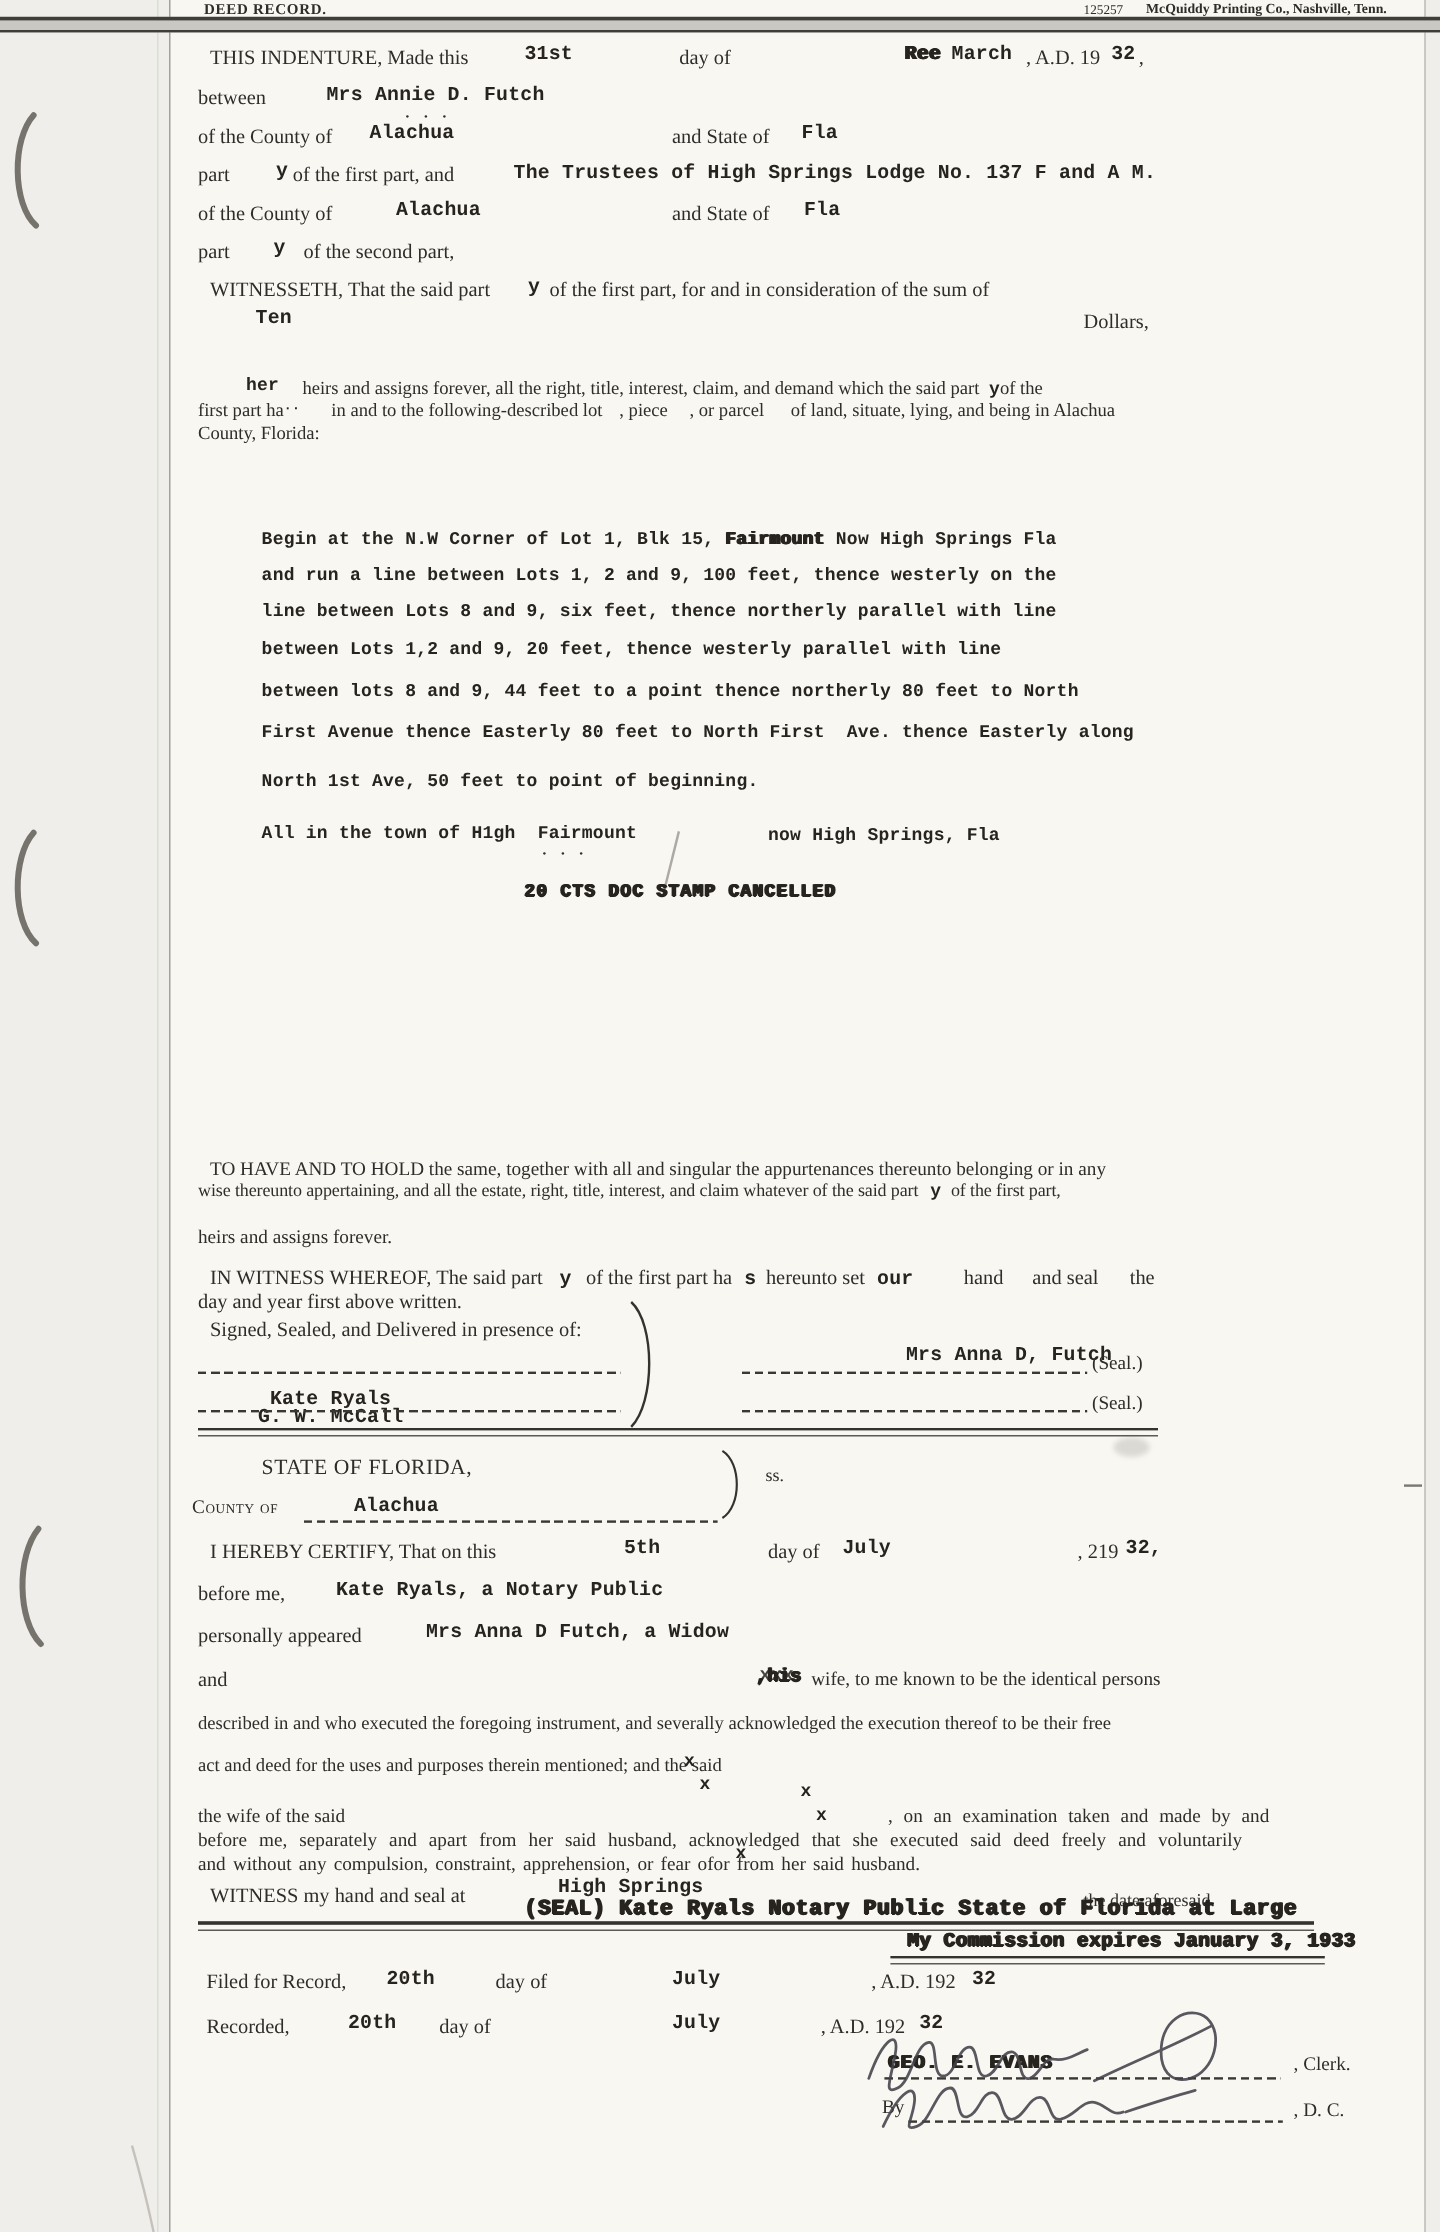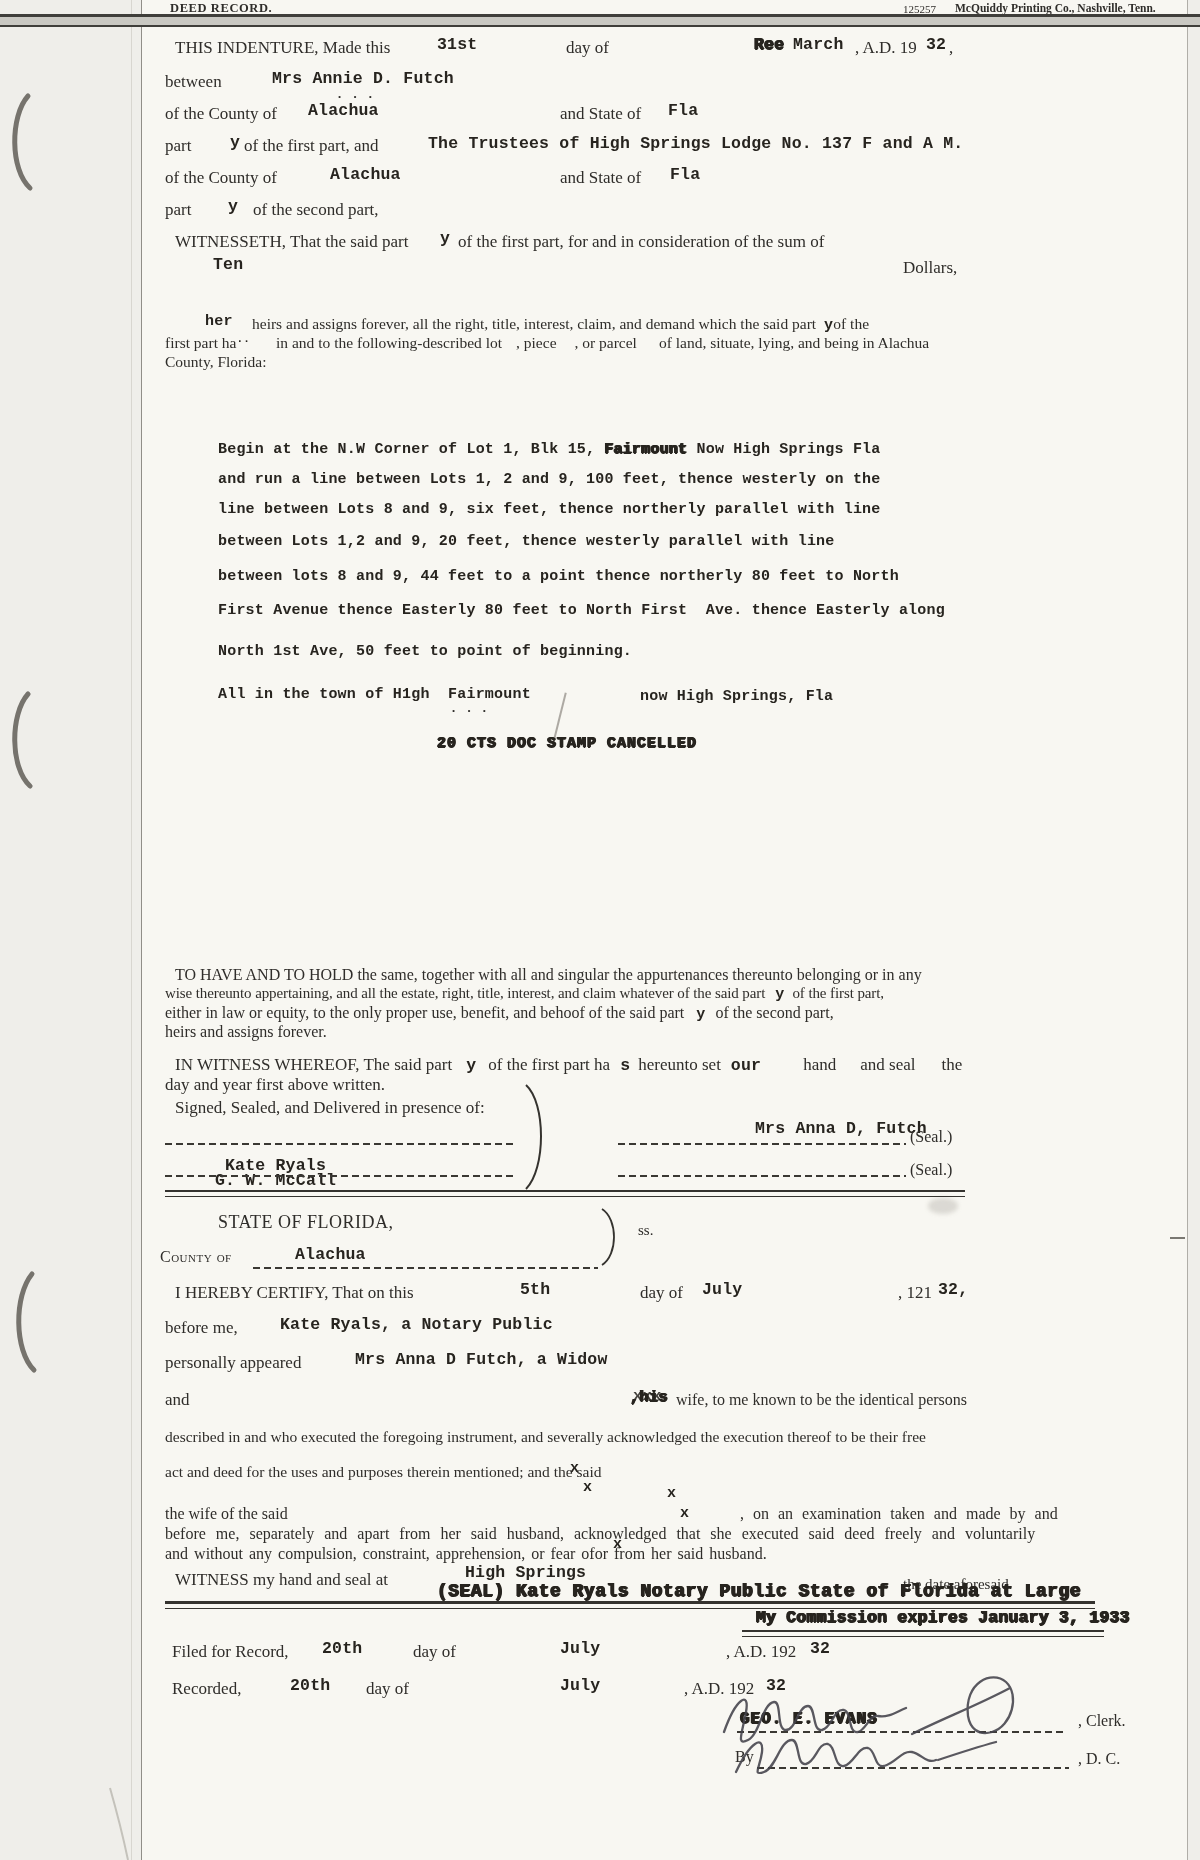--- a/index.html
+++ b/index.html
@@ -100,21 +100,20 @@
   <div class="ln t s15" style="left:218px;top:602px">First Avenue thence Easterly 80 feet to North First  Ave. thence Easterly along</div>
   <div class="ln t s15" style="left:218px;top:643px">North 1st Ave, 50 feet to point of beginning.</div>
   <div class="ln t s15" style="left:218px;top:686px">All in the town of H1gh  Fairmount</div>
   <div class="ln t s15" style="left:640px;top:688px">now High Springs, Fla</div>
   <div class="ln dots" style="left:452px;top:706px">• • •</div>
   <div class="ln" style="left:558px;top:692px;width:2px;height:56px;background:#6f6a62;opacity:.55;transform:rotate(14deg)"></div>
   <div class="ln t s15 ov" style="left:437px;top:735px;letter-spacing:1px">20 CTS DOC STAMP CANCELLED</div>
 
   <div class="ln p s16" style="left:175px;top:966px">TO HAVE AND TO HOLD the same, together with all and singular the appurtenances thereunto belonging or in any</div>
   <div class="ln p s15" style="left:165px;top:985px;letter-spacing:-.1px"><span>wise thereunto appertaining, and all the estate, right, title, interest, and claim whatever of the said part</span><span class="t s15" style="margin-left:10px">y</span><span style="margin-left:8px">of the first part,</span></div>
-  <div class="ln p s16" style="left:165px;top:1004px"><span>either in law or equity, to the only proper use, benefit, and behoof of the said part</span><span class="t s15" style="margin-left:12px">y</span><span style="margin-left:10px">of the second part,</span></div>
   <div class="ln p s16" style="left:165px;top:1023px">heirs and assigns forever.</div>
 
   <div class="ln p s17" style="left:175px;top:1055px"><span>IN WITNESS WHEREOF, The said part</span><span class="t s165" style="margin-left:14px">y</span><span style="margin-left:12px">of the first part ha</span><span class="t s165" style="margin-left:10px">s</span><span style="margin-left:8px">hereunto set</span><span class="t s165" style="margin-left:10px">our</span><span style="margin-left:42px">hand</span><span style="margin-left:24px">and seal</span><span style="margin-left:26px">the</span></div>
   <div class="ln p s17" style="left:165px;top:1075px">day and year first above written.</div>
 
   <div class="ln p s17" style="left:175px;top:1098px">Signed, Sealed, and Delivered in presence of:</div>
   <div class="ln t s165" style="left:215px;top:1172px">G. W. McCall</div>
   <div class="dash" style="left:165px;top:1143px;width:352px"></div>
   <svg style="left:520px;top:1083px" width="30" height="110">
       <path d="M6,2 C26,20 26,86 6,106" stroke="#35332f" stroke-width="2" fill="none"></path>
@@ -134,21 +133,21 @@
     </svg>
   <div class="ln p s15" style="left:638px;top:1222px">ss.</div>
   <div class="ln p s16 smallcaps" style="left:160px;top:1248px">County of</div>
   <div class="ln t s165" style="left:295px;top:1246px">Alachua</div>
   <div class="dash" style="left:253px;top:1267px;width:345px"></div>
 
   <div class="ln p s17" style="left:175px;top:1283px">I HEREBY CERTIFY, That on this</div>
   <div class="ln t s165" style="left:520px;top:1281px">5th</div>
   <div class="ln p s17" style="left:640px;top:1283px">day of</div>
   <div class="ln t s165" style="left:702px;top:1281px">July</div>
-  <div class="ln p s17" style="left:898px;top:1283px">, 121</div>
+  <div class="ln p s17" style="left:898px;top:1283px">, 219</div>
   <div class="ln t s165" style="left:938px;top:1281px">32,</div>
 
   <div class="ln p s17" style="left:165px;top:1318px">before me,</div>
   <div class="ln t s165" style="left:280px;top:1316px">Kate Ryals, a Notary Public</div>
   <div class="ln p s17" style="left:165px;top:1353px">personally appeared</div>
   <div class="ln t s165" style="left:355px;top:1351px">Mrs Anna D Futch, a Widow</div>
 
   <div class="ln p s17" style="left:165px;top:1390px">and</div>
   <div class="ln t s155 ov" style="left:630px;top:1389px">,his</div>
   <div class="ln t s155" style="left:633px;top:1388px;opacity:.85">xxx</div>

